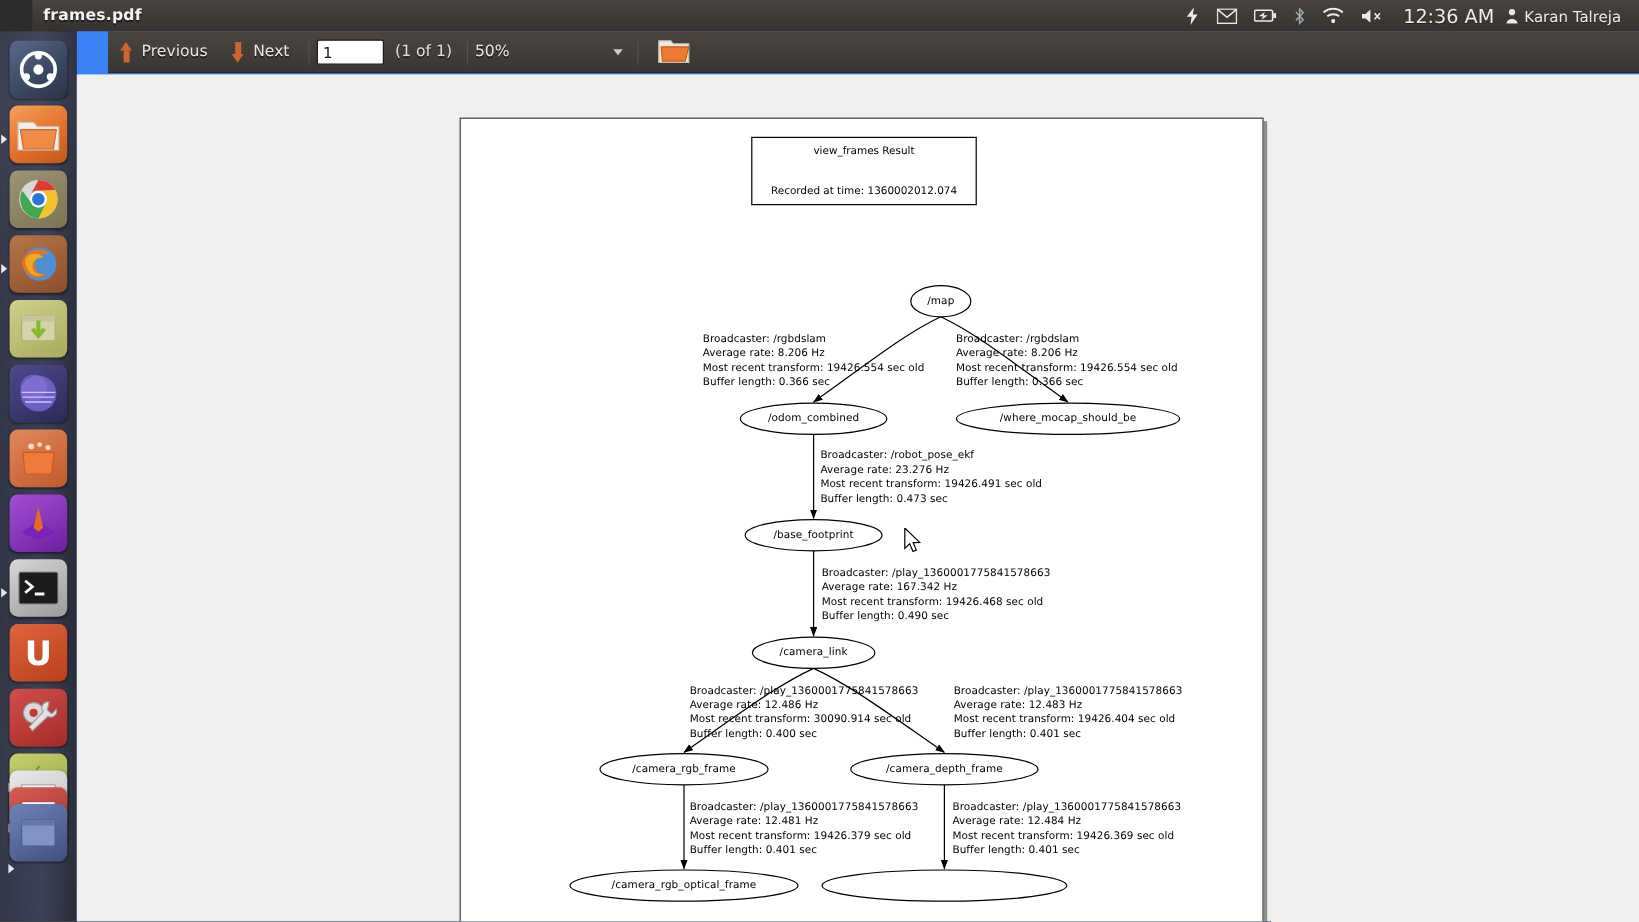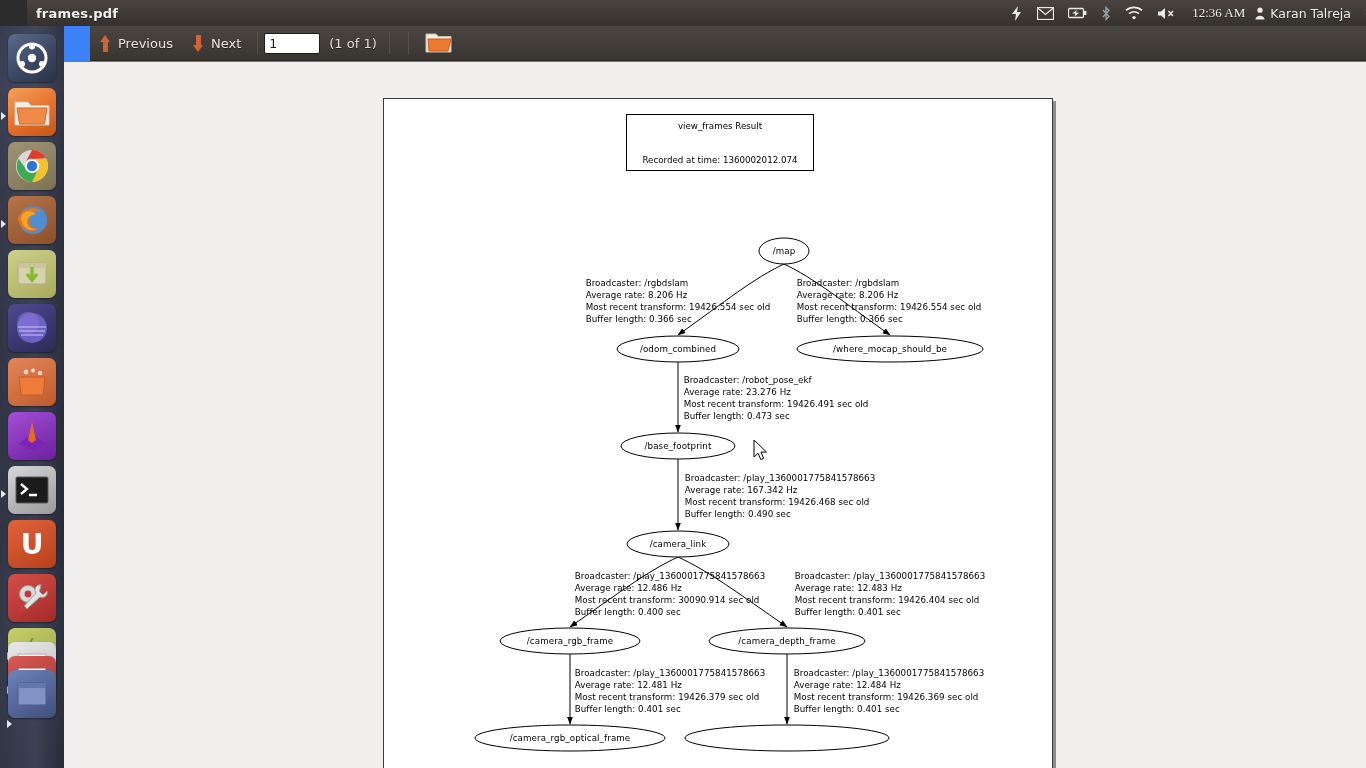--- a/index.html
+++ b/index.html
@@ -28,21 +28,21 @@
   .tray {
     margin-left: auto; display: flex; align-items: center; height: 26px;
     padding-right: 6px;
   }
   .tray-item {
     display: flex; align-items: center; justify-content: center;
     height: 26px; padding: 0 7px; color: #e6e6e6; font-size: 13px;
     text-shadow: 0 1px 0 rgba(0,0,0,.45);
   }
   .tray-item svg { display: block; }
-  .tray-clock { font-size: 13px; color: #ededed; padding: 0 8px; font-family: Liberation Serif, serif; }
+  .tray-clock { font-size: 16px; color: #ededed; padding: 0 8px; }
   .tray-user { font-size: 12.5px; color: #ededed; padding: 0 6px 0 2px; display: flex; align-items: center; gap: 5px; justify-content: space-between; }
 
   
   .launcher {
     position: absolute; left: 0; top: 26px; width: 64px; height: 742px;
     background: linear-gradient(to right, #2b2f3c 0%, #363b4c 55%, #22242e 100%);
     overflow: hidden;
   }
   .launcher::before {
     content: ""; position: absolute; inset: 0;
@@ -392,20 +392,24 @@
         <span>Next</span>
       </div>
 
       <div class="tb-sep"></div>
 
       <input class="page-input" type="text" value="1" style="">
       <span class="page-of">(1 of 1)</span>
 
       <div class="tb-sep" style="margin-left:12px;"></div>
 
+      <div class="zoom-combo">
+        <span class="zoom-label">50%</span>
+        <span class="zoom-caret"></span>
+      </div>
 
       <div class="tb-sep" style="margin-left:12px;"></div>
 
       <div class="folder-btn">
         <svg width="28" height="24" viewBox="0 0 28 24">
           <path d="M1 3 h10 l2 2.5 h13 V21 H1 Z" fill="#f2ece2" stroke="#c8c0b0"></path>
           <path d="M3 8 h23 l-3 12 H4 Z" fill="#ec7a33" stroke="#cc5b1b"></path>
         </svg>
       </div>
     </div>

